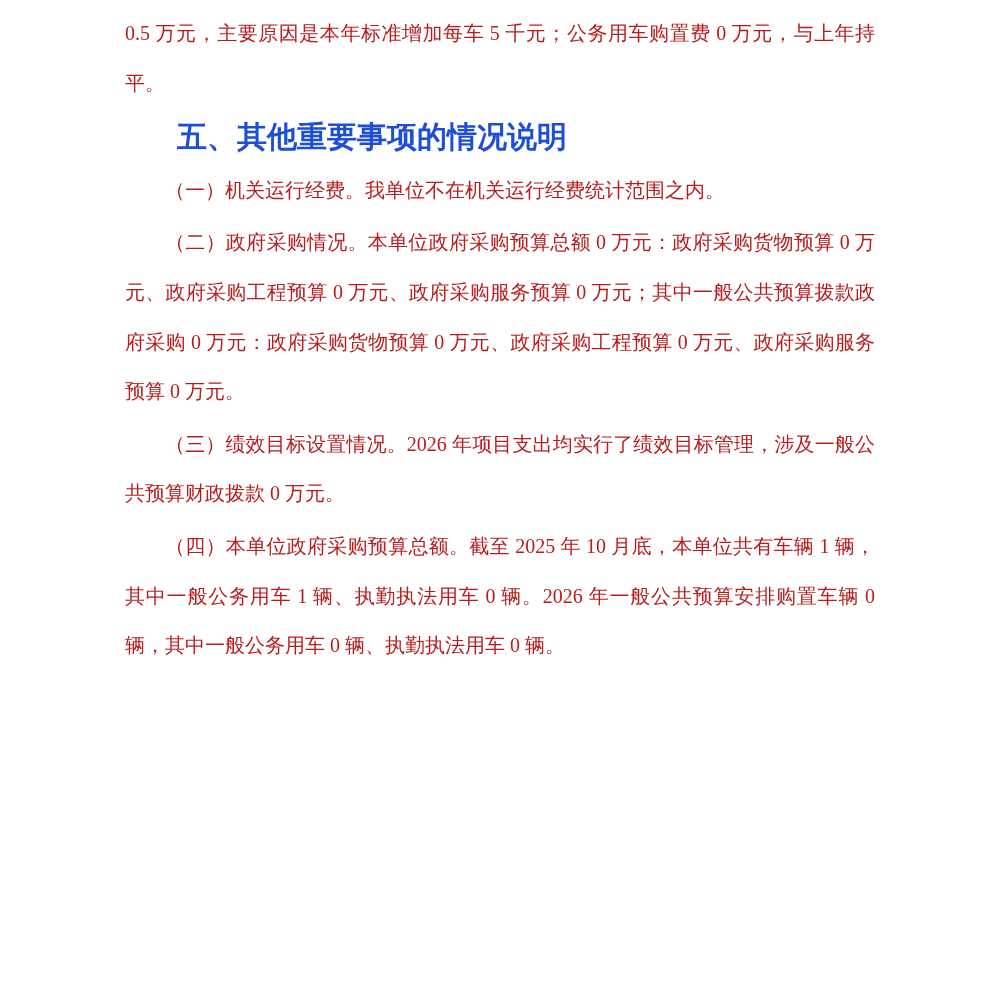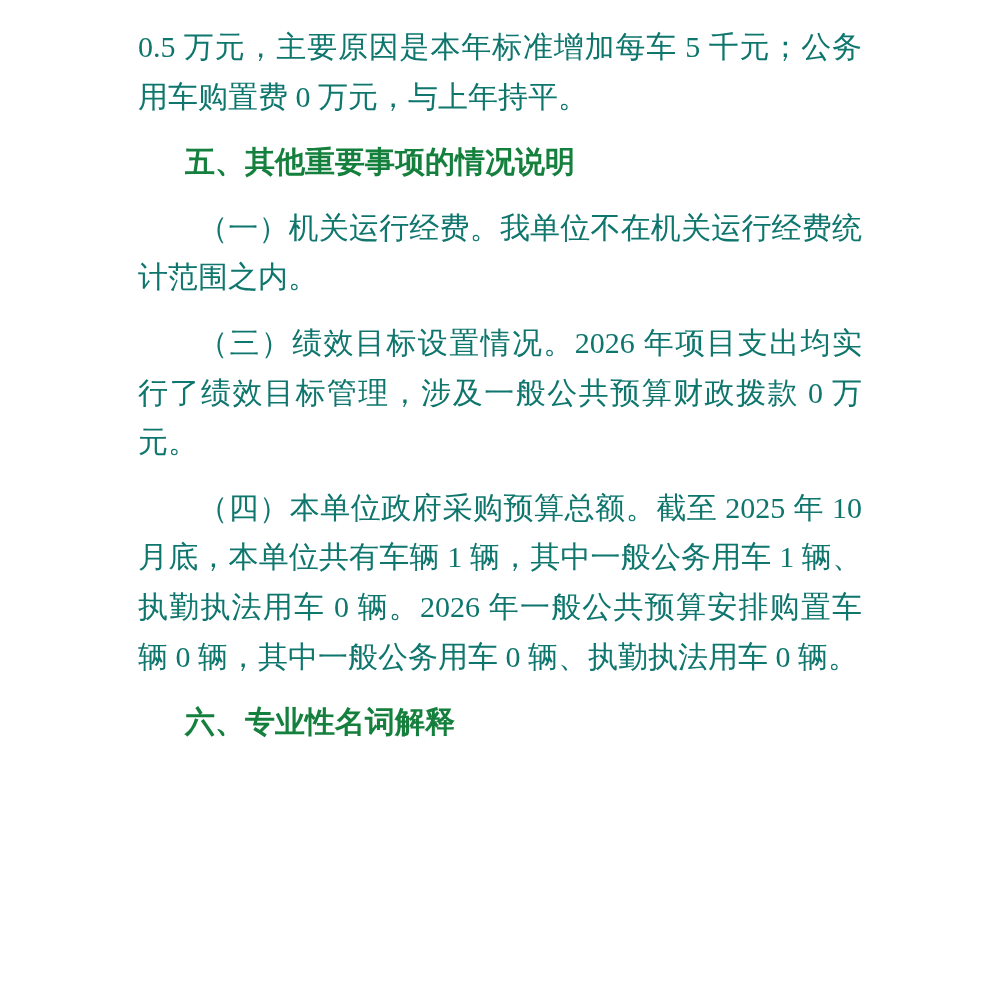--- a/index.html
+++ b/index.html
@@ -11,58 +11,58 @@
     position: relative;
     width: 1000px;
     height: 1001px;
     background: #ffffff;
     box-sizing: border-box;
     padding: 6px 122px 0 122px;
     color: #000000;
     overflow: hidden;
   }
   .body-p {
-    margin: 16px;
+    margin: 3px;
     font-family: "Liberation Serif", "DejaVu Serif", serif;
-    font-size: 30px;
+    font-size: 20px;
     line-height: 49.6px;
     text-align: justify;
     text-indent: 2em;
-    color: #0f766e;
+    color: #b91c1c;
   }
   .body-p.cont {
     text-indent: 0;
   }
   .lead {
     font-weight: normal;
   }
   .heading {
-    margin: 12px;
+    margin: 4px;
     font-family: "Liberation Sans", "DejaVu Sans", sans-serif;
     font-size: 30px;
     line-height: 49.6px;
     font-weight: bold;
     text-indent: 1.7em;
-    color: #15803d;
+    color: #1d4ed8;
   }
 </style>
 </head>
 <body>
 
 <div class="page">
 
   <p class="body-p cont">0.5 万元，主要原因是本年标准增加每车 5 千元；公务用车购置费 0 万元，与上年持平。</p>
 
   <h2 class="heading">五、其他重要事项的情况说明</h2>
 
   <p class="body-p"><span class="lead">（一）机关运行经费。</span><span>我单位不在机关运行经费统计范围之内。</span></p>
 
+  <p class="body-p"><span class="lead">（二）政府采购情况。</span><span>本单位政府采购预算总额 0 万元：政府采购货物预算 0 万元、政府采购工程预算 0 万元、政府采购服务预算 0 万元；其中一般公共预算拨款政府采购 0 万元：政府采购货物预算 0 万元、政府采购工程预算 0 万元、政府采购服务预算 0 万元。</span></p>
 
   <p class="body-p"><span class="lead">（三）绩效目标设置情况。</span><span>2026 年项目支出均实行了绩效目标管理，涉及一般公共预算财政拨款 0 万元。</span></p>
 
   <p class="body-p"><span class="lead">（四）本单位政府采购预算总额。</span><span>截至 2025 年 10 月底，本单位共有车辆 1 辆，其中一般公务用车 1 辆、执勤执法用车 0 辆。2026 年一般公共预算安排购置车辆 0 辆，其中一般公务用车 0 辆、执勤执法用车 0 辆。</span></p>
 
-  <h2 class="heading">六、专业性名词解释</h2>
 
 
   <p class="body-p"></p>
 
 </div>
 
 </body></html>

